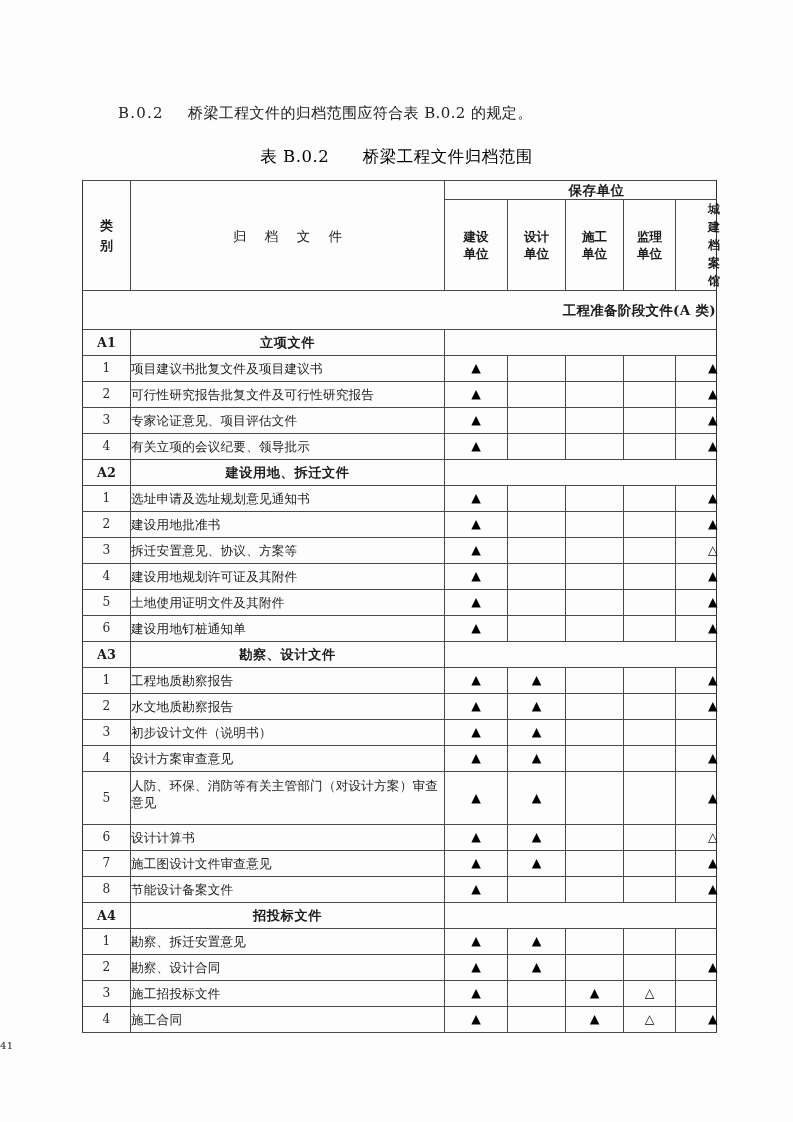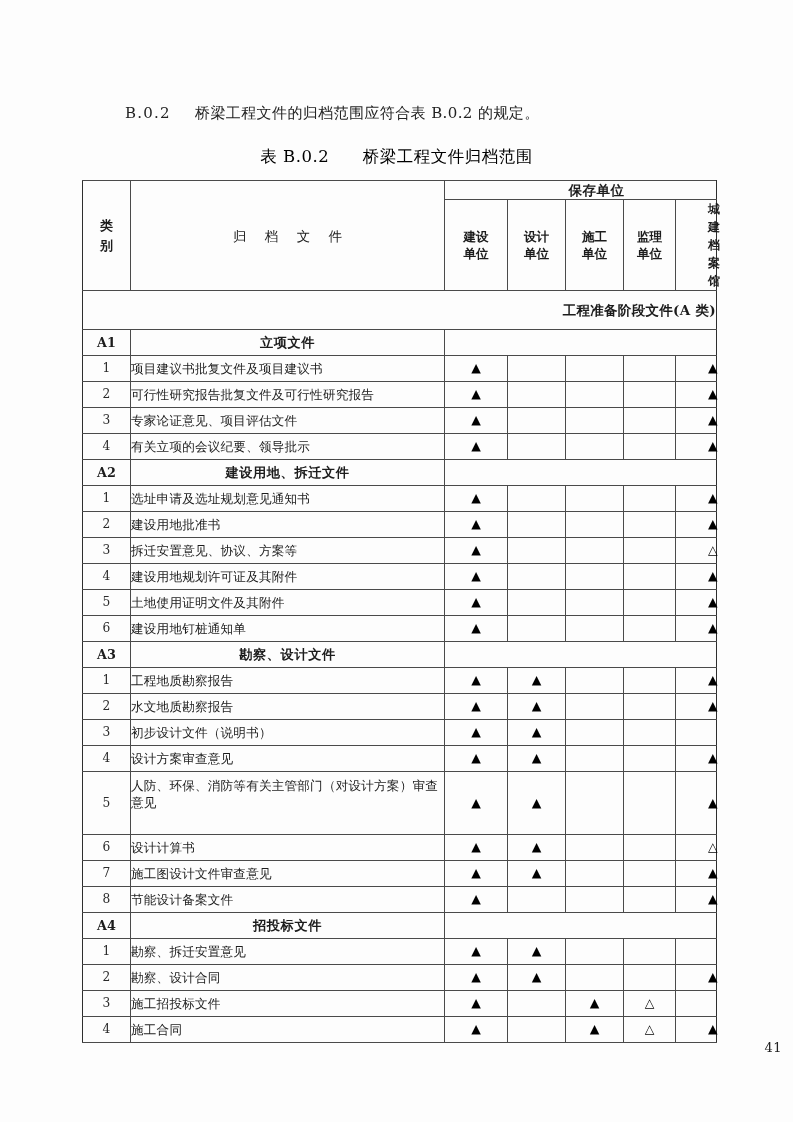--- a/index.html
+++ b/index.html
@@ -28,21 +28,20 @@
     left: 118px;
     top: 104px;
     font-size: 15px;
     letter-spacing: 0.4px;
     white-space: nowrap;
     color: #222;
   }
   .clause .num {
     font-family: "DejaVu Serif", "Liberation Serif", serif;
     letter-spacing: 1.2px;
-    margin-left: 7px;
   }
   .clause .gap { display: inline-block; width: 14px; }
 
   
   .caption {
     position: absolute;
     left: 0;
     right: 0;
     top: 146px;
     text-align: center;
@@ -160,30 +159,30 @@
     line-height: 1;
   }
   .mark .glyph-filled {
     font-size: 12.5px;
     color: #000;
   }
   .mark .glyph-hollow {
     font-size: 12.5px;
     color: #000;
   }
-  .row-tall .docname { padding-top: 5px; padding-bottom: 23px; }
+  .row-tall .docname { padding-top: 5px; padding-bottom: 13px; }
 
   
   .folio {
     position: absolute;
     left: 0;
     right: 11px;
     top: 1040px;
-    text-align: right;
-    font-size: 13px;
+    text-align: left;
+    font-size: 10px;
     color: #222;
     letter-spacing: 0.5px;
   }
 </style>
 </head>
 <body>
 
 <div class="page">
 
   <div class="clause">

